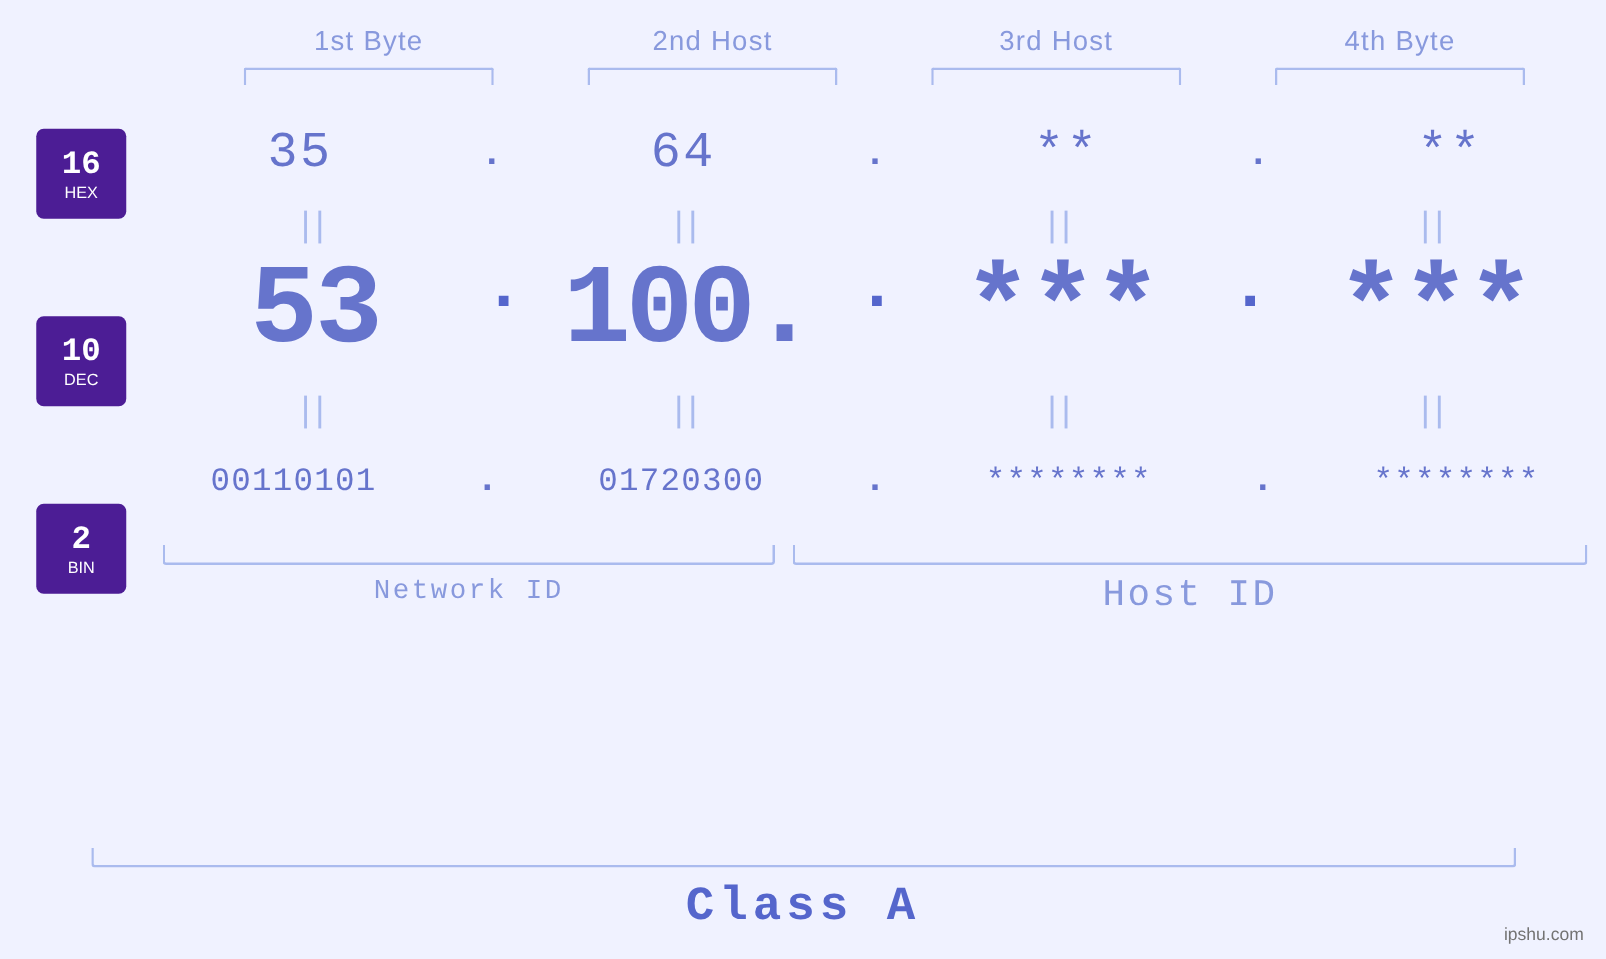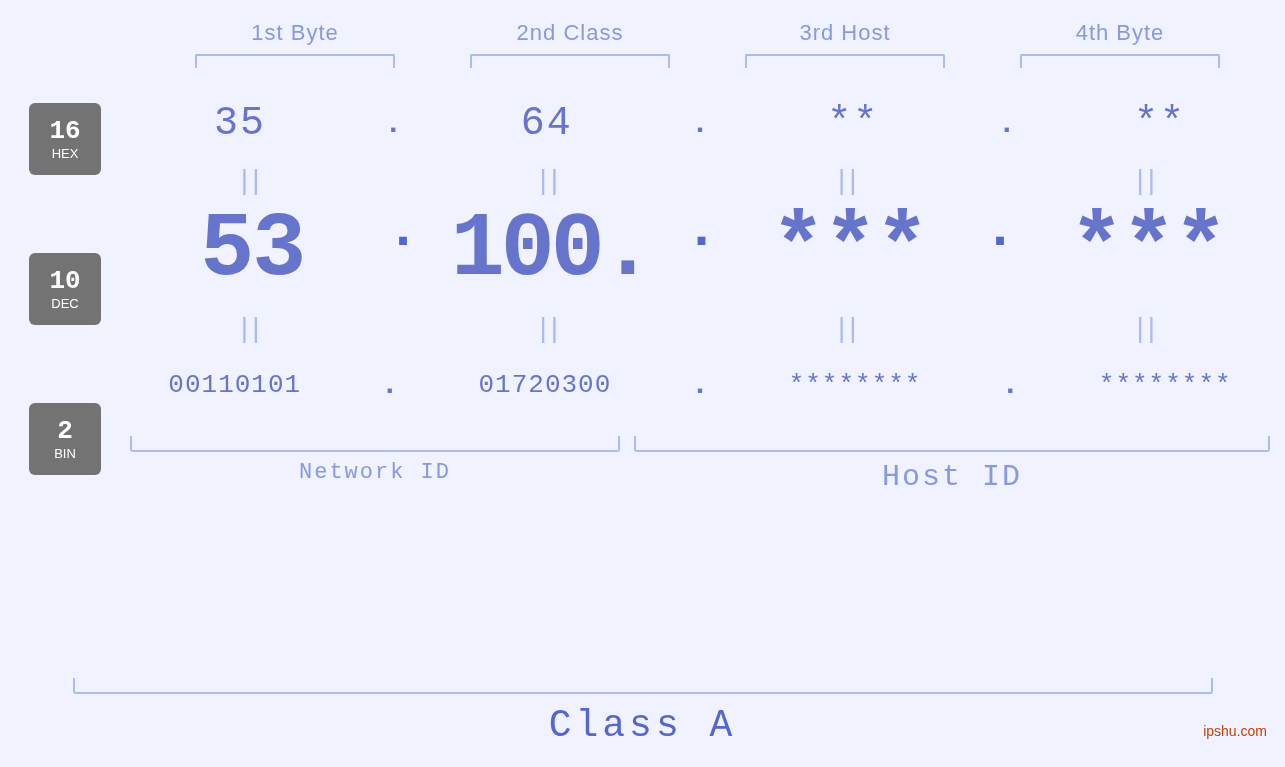--- a/index.html
+++ b/index.html
@@ -64,21 +64,21 @@
       display: flex;
       flex-direction: column;
       align-items: center;
       padding-top: 10px;
       gap: 0;
     }
 
     .base-badge {
       width: 72px;
       height: 72px;
-      background: #737373;
+      background: #4c1d95;
       border-radius: 6px;
       display: flex;
       flex-direction: column;
       align-items: center;
       justify-content: center;
       color: white;
       margin-bottom: 0;
     }
 
     .base-number {
@@ -133,42 +133,42 @@
       font-family: Arial, sans-serif;
       width: 220px;
       text-align: center;
       letter-spacing: 4px;
     }
 
     .class-label {
       text-align: center;
       color: #5566cc;
       font-size: 38px;
-      font-weight: normal;
+      font-weight: bold;
       letter-spacing: 4px;
       margin-top: 10px;
     }
 
     .watermark {
       position: absolute;
-      bottom: 28px;
+      bottom: 12px;
       right: 18px;
-      color: #c2410c;
+      color: #737373;
       font-size: 14px;
       font-family: Arial, sans-serif;
     }
   </style>
 </head>
 <body>
 
 <div class="container">
 
   <div class="byte-headers">
     <div class="byte-header">1st Byte</div>
-    <div class="byte-header">2nd Class</div>
+    <div class="byte-header">2nd Host</div>
     <div class="byte-header">3rd Host</div>
     <div class="byte-header">4th Byte</div>
   </div>
 
   <div class="bracket-row">
     <div class="bracket"></div>
     <div class="bracket"></div>
     <div class="bracket"></div>
     <div class="bracket"></div>
   </div>

